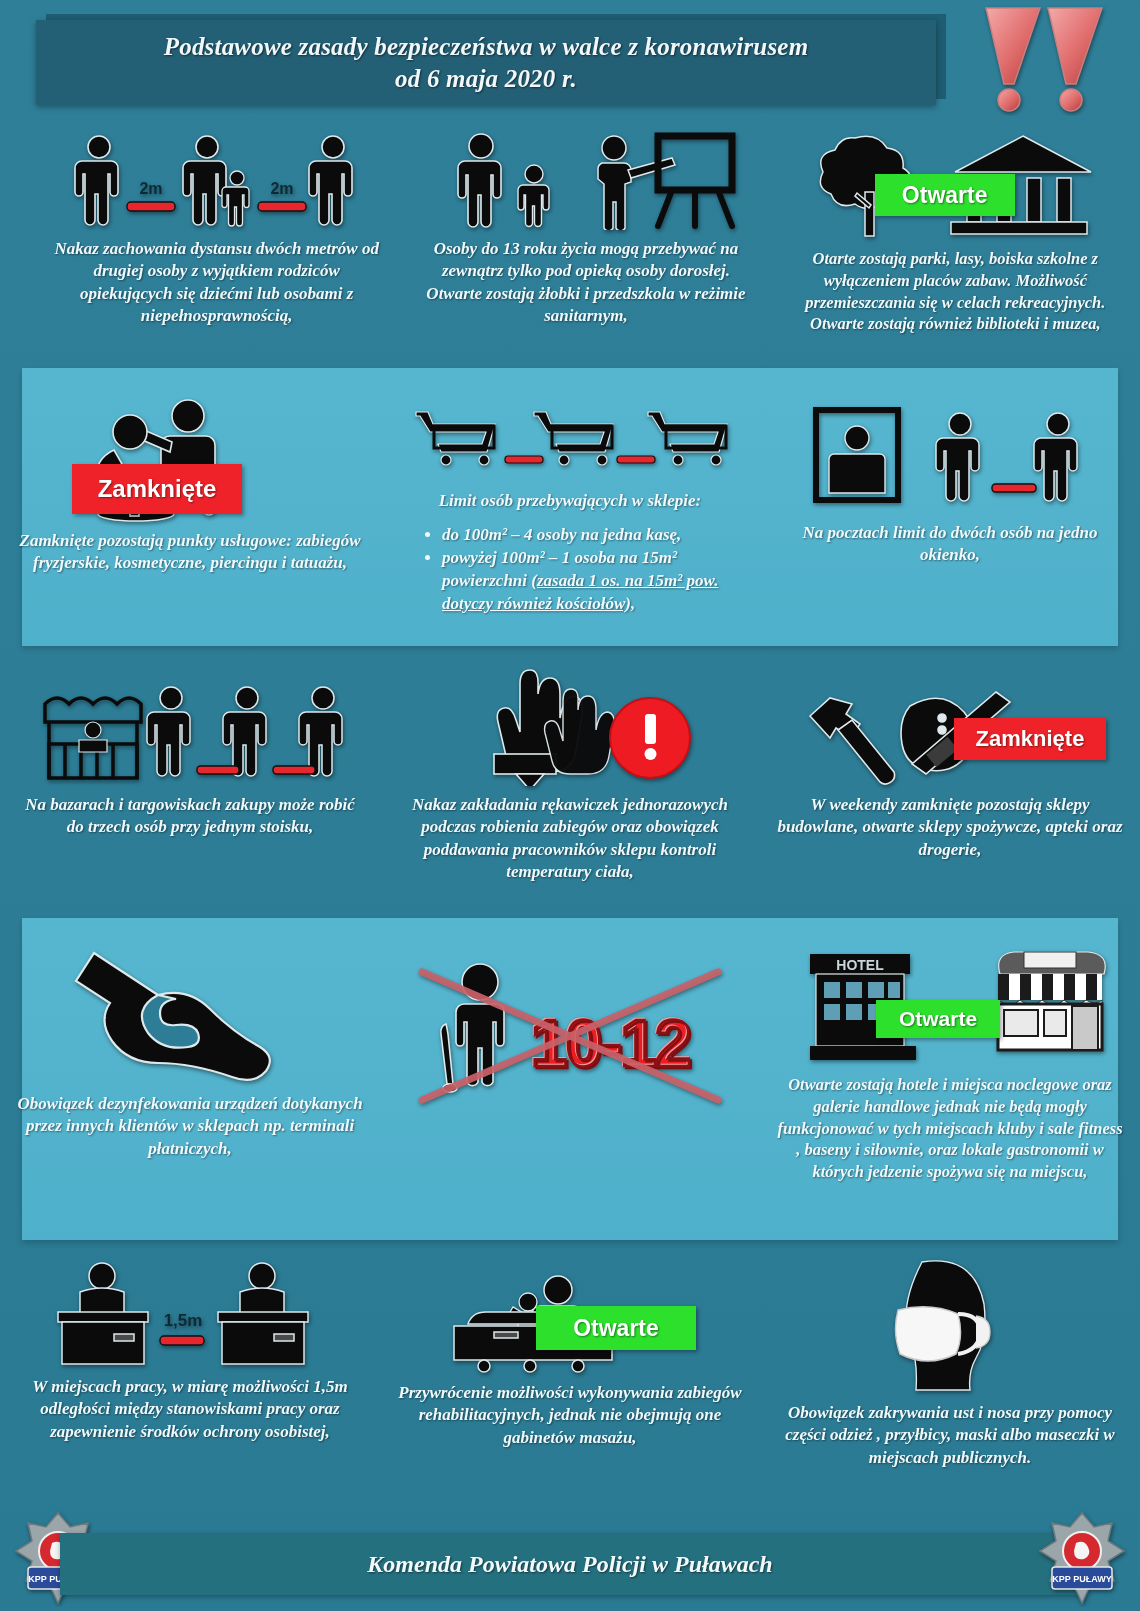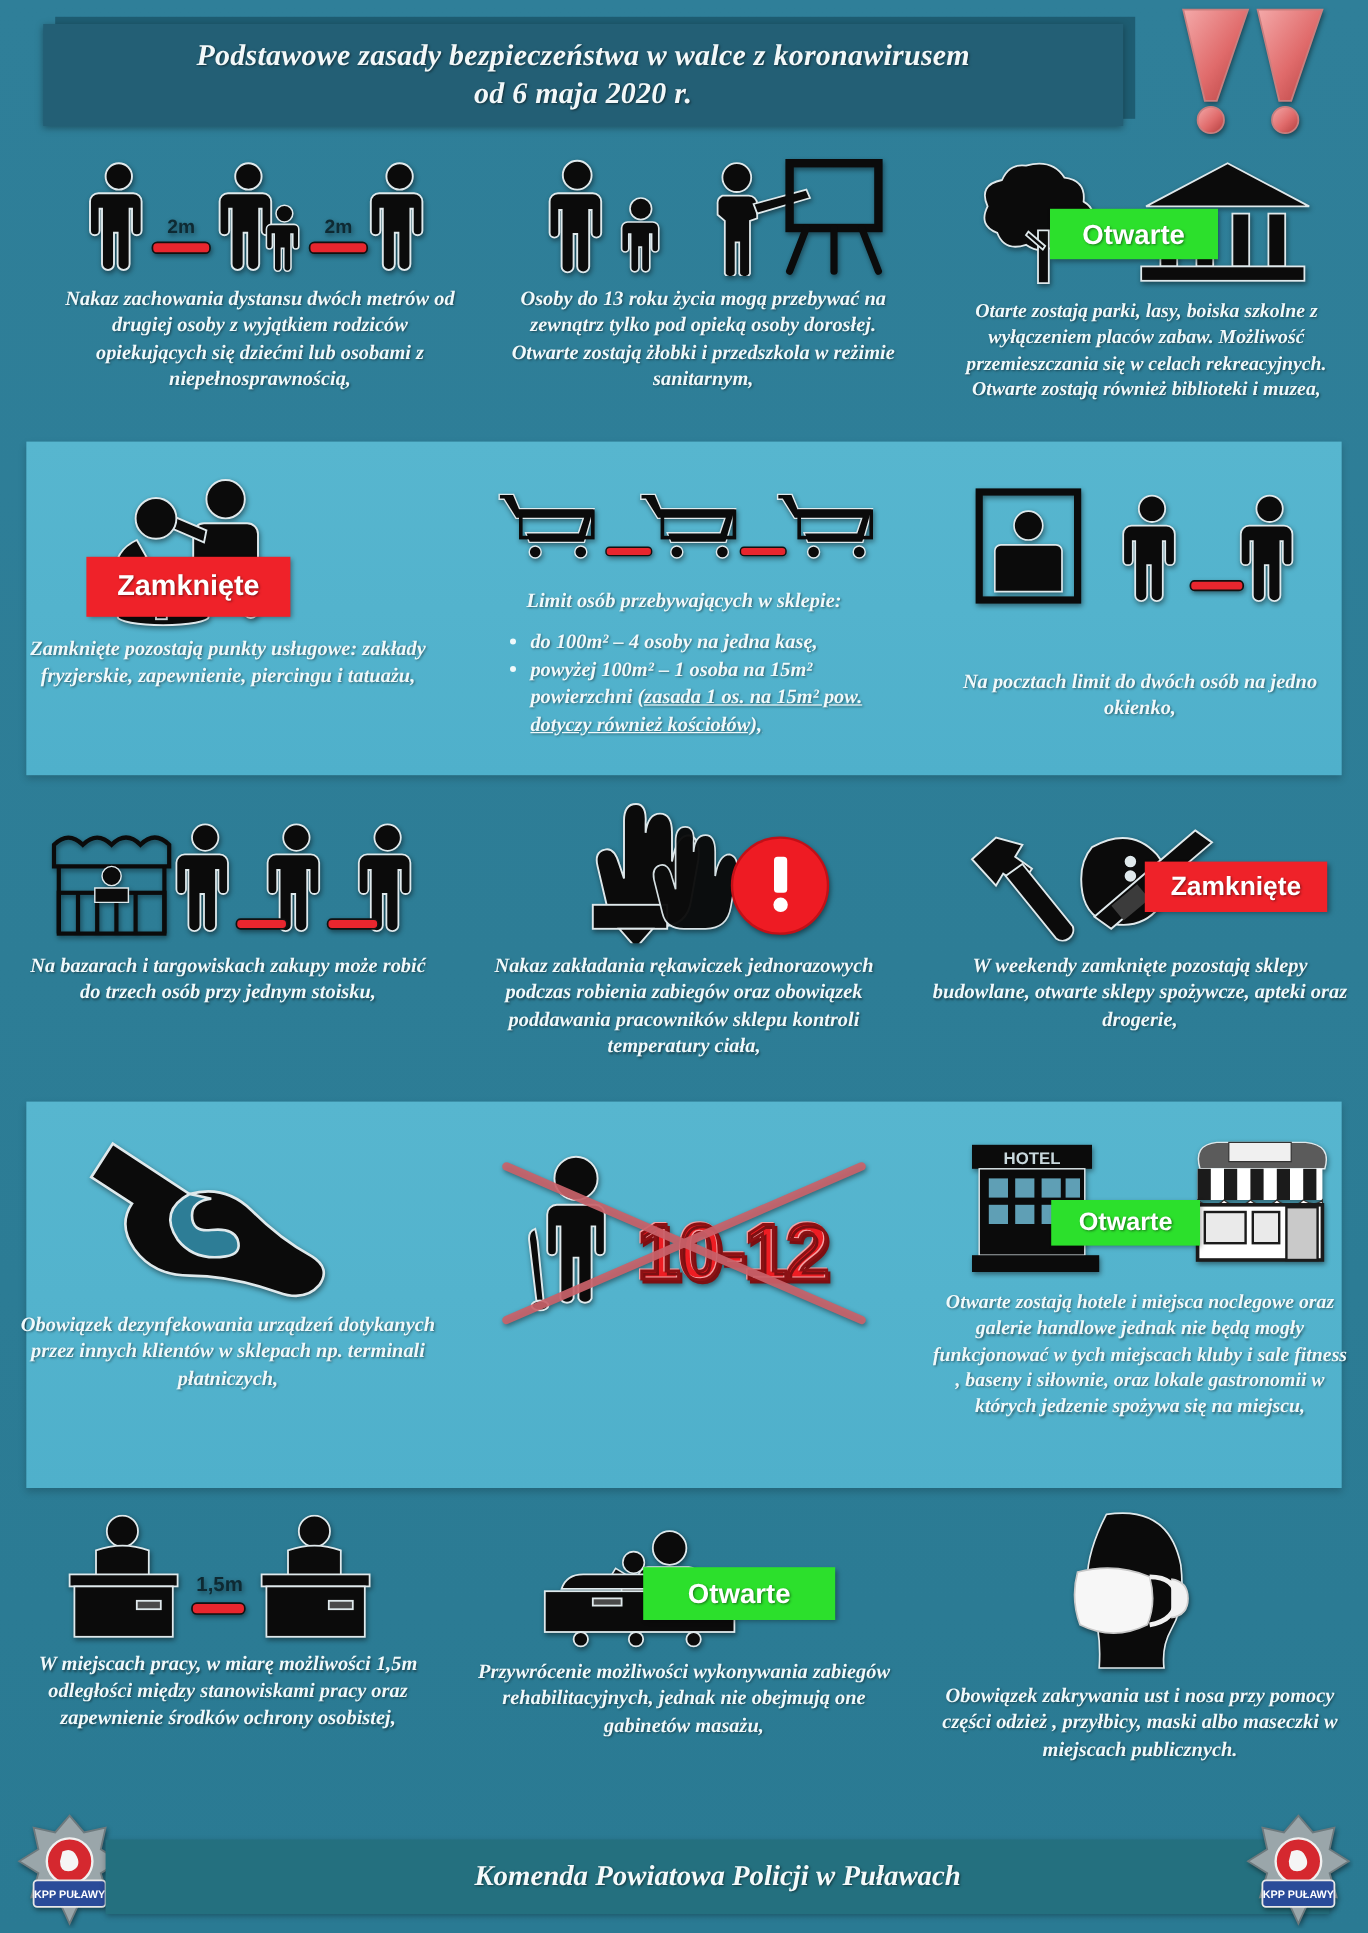--- a/index.html
+++ b/index.html
@@ -148,21 +148,20 @@
   }
   .footer-bar {
     position: absolute;
     left: 60px; top: 22px;
     width: 1020px; height: 62px;
     background: #24707f;
     box-shadow: 0 2px 5px rgba(0,0,0,.3);
     display: flex;
     align-items: center;
     justify-content: center;
-    margin-left: 28px;
   }
   .footer-text {
     color: #f4fafb;
     font-size: 24px;
     font-weight: bold;
     font-style: italic;
     text-shadow: 1px 1px 2px rgba(0,0,0,.5);
   }
   .police-badge {
     position: absolute;
@@ -312,21 +311,21 @@
           </g>
           <g fill="#0b0b0b" stroke="#dfe9ec" stroke-width="1.6">
             <circle cx="70" cy="38" r="17"></circle>
             <path d="M54 56 q-22 10 -18 38 q2 22 24 24 h34 v-14 h-30 q-14 -2 -14 -14 q0 -14 12 -20 z"></path>
             <ellipse cx="76" cy="120" rx="38" ry="7"></ellipse>
             <rect x="70" y="100" width="9" height="22"></rect>
           </g>
         </svg>
         <div class="badge badge-closed" style="left:56px; top:70px; width:170px; height:50px; font-size:24px;">Zamknięte</div>
       </div>
-      <div class="caption">Zamknięte pozostają punkty usługowe: zakłady fryzjerskie, zapewnienie, piercingu i tatuażu,</div>
+      <div class="caption">Zamknięte pozostają punkty usługowe: zabiegów fryzjerskie, kosmetyczne, piercingu i tatuażu,</div>
     </div>
 
     <div class="cell" style="padding-top:36px;">
       <div class="icon-area" style="height:78px;">
         <svg width="320" height="78" viewBox="0 0 320 78" class="fig">
           <g stroke="#dfe9ec" stroke-width="1.2">
             <g fill="#0b0b0b" transform="translate(0,4)">
               <path d="M6 4 h12 l5 12 h62 l-8 28 h-46 l-3 -8 h44 l4 -12 h-56 l-10 -16 h-4 z"></path>
               <rect x="24" y="18" width="60" height="22" fill="none" stroke="#0b0b0b" stroke-width="3"></rect>
               <circle cx="36" cy="52" r="5"></circle>
@@ -349,21 +348,21 @@
           <rect x="207" y="52" width="38" height="7" rx="3" fill="#e8262e" stroke="#111" stroke-width="1.2"></rect>
         </svg>
       </div>
       <div class="caption caption-left" style="text-align:center;">Limit osób przebywających w sklepie:</div>
       <ul class="bullets">
         <li>do 100m² – 4 osoby na jedna kasę,</li>
         <li><span>powyżej 100m² – 1 osoba na 15m² powierzchni </span><span class="u">(zasada 1 os. na 15m² pow. dotyczy również kościołów),</span></li>
       </ul>
     </div>
 
-    <div class="cell" style="padding-top:36px;gap:35px;">
+    <div class="cell" style="padding-top:36px;">
       <div class="icon-area" style="height:110px;">
         <svg width="300" height="110" viewBox="0 0 300 110" class="fig">
           <g fill="none" stroke="#0b0b0b" stroke-width="6">
             <rect x="16" y="6" width="82" height="90"></rect>
           </g>
           <g fill="#0b0b0b" stroke="#dfe9ec" stroke-width="1.4">
             <circle cx="57" cy="34" r="12"></circle>
             <path d="M34 50 h46 a5 5 0 0 1 5 5 v34 h-56 v-34 a5 5 0 0 1 5 -5 z"></path>
           </g>
           <g fill="#0b0b0b" stroke="#dfe9ec" stroke-width="1.5">

